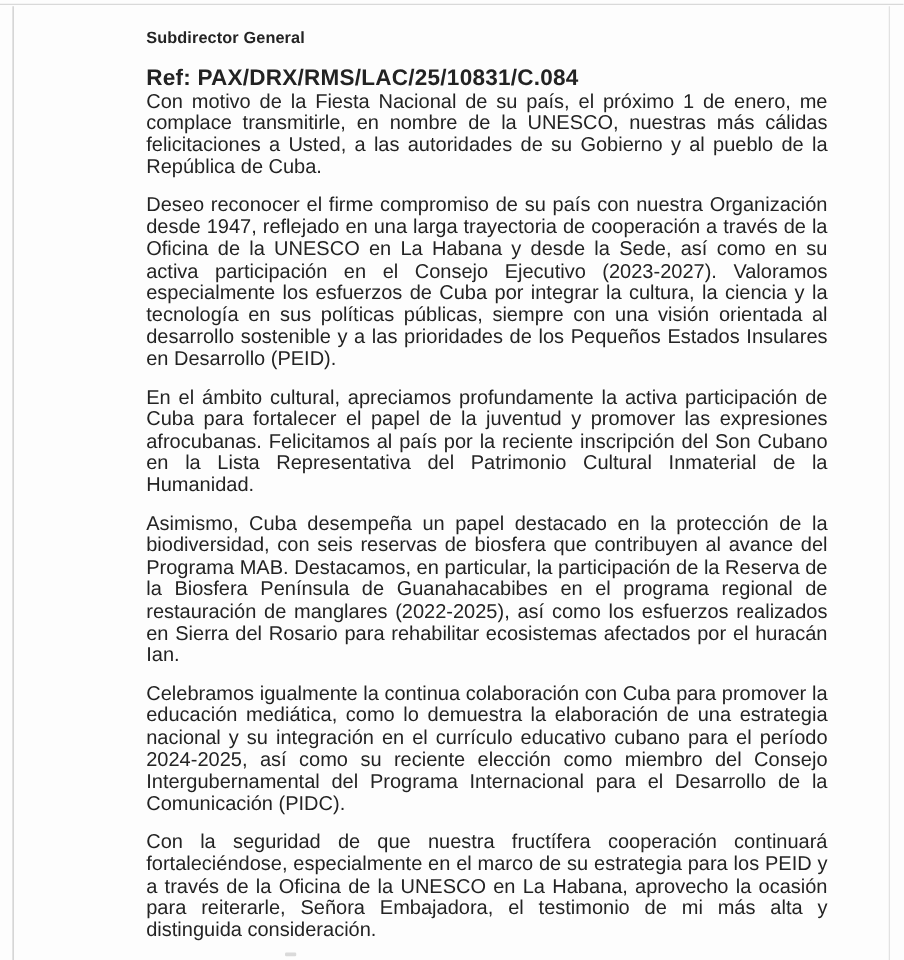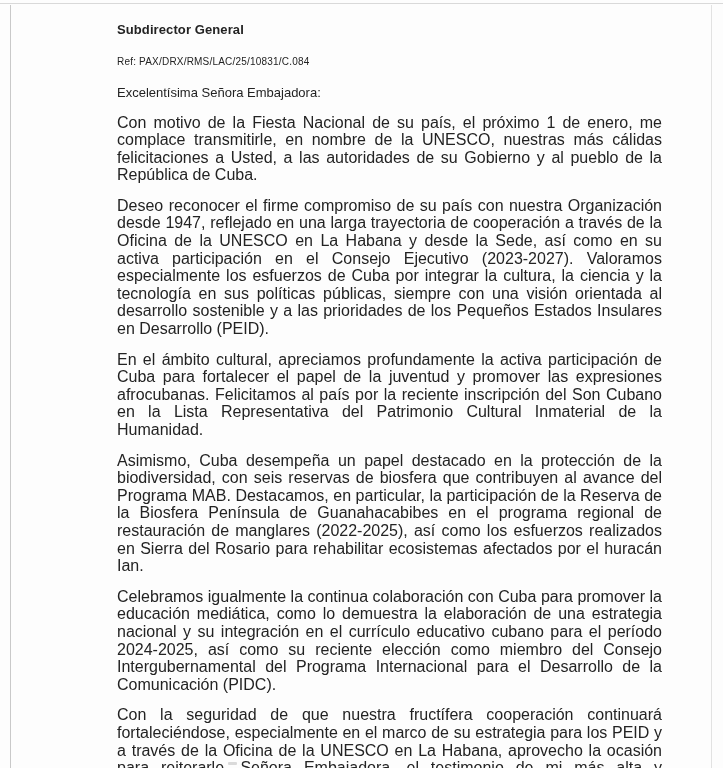--- a/index.html
+++ b/index.html
@@ -36,24 +36,25 @@
     color: #232323;
   }
   .sender-block {
     font-weight: bold;
     font-size: 13px;
     line-height: 16.5px;
     letter-spacing: 0.1px;
     margin-bottom: 16px;
   }
   .ref-line {
-    font-size: 10px;
+    font-size: 18px;
     line-height: 14px;
-    margin-bottom: 16px;
+    margin-bottom: 4px;
     letter-spacing: 0.2px;
+    font-weight: bold;
   }
   .salutation {
     font-size: 13px;
     line-height: 16px;
     margin-bottom: 13px;
   }
   .para {
     font-size: 16px;
     line-height: 17.6px;
     text-align: justify;
@@ -93,21 +94,20 @@
   <div class="frame-right"></div>
 
   <div class="letter-body">
 
     <div class="sender-block">
       <div>Subdirector General</div>
     </div>
 
     <div class="ref-line">Ref: PAX/DRX/RMS/LAC/25/10831/C.084</div>
 
-    <div class="salutation">Excelentísima Señora Embajadora:</div>
 
     <p class="para">Con motivo de la Fiesta Nacional de su país, el próximo 1 de enero, me complace transmitirle, en nombre de la UNESCO, nuestras más cálidas felicitaciones a Usted, a las autoridades de su Gobierno y al pueblo de la República de Cuba.</p>
     <p class="para">Deseo reconocer el firme compromiso de su país con nuestra Organización desde 1947, reflejado en una larga trayectoria de cooperación a través de la Oficina de la UNESCO en La Habana y desde la Sede, así como en su activa participación en el Consejo Ejecutivo (2023-2027). Valoramos especialmente los esfuerzos de Cuba por integrar la cultura, la ciencia y la tecnología en sus políticas públicas, siempre con una visión orientada al desarrollo sostenible y a las prioridades de los Pequeños Estados Insulares en Desarrollo (PEID).</p>
     <p class="para">En el ámbito cultural, apreciamos profundamente la activa participación de Cuba para fortalecer el papel de la juventud y promover las expresiones afrocubanas. Felicitamos al país por la reciente inscripción del Son Cubano en la Lista Representativa del Patrimonio Cultural Inmaterial de la Humanidad.</p>
     <p class="para">Asimismo, Cuba desempeña un papel destacado en la protección de la biodiversidad, con seis reservas de biosfera que contribuyen al avance del Programa MAB. Destacamos, en particular, la participación de la Reserva de la Biosfera Península de Guanahacabibes en el programa regional de restauración de manglares (2022-2025), así como los esfuerzos realizados en Sierra del Rosario para rehabilitar ecosistemas afectados por el huracán Ian.</p>
     <p class="para">Celebramos igualmente la continua colaboración con Cuba para promover la educación mediática, como lo demuestra la elaboración de una estrategia nacional y su integración en el currículo educativo cubano para el período 2024-2025, así como su reciente elección como miembro del Consejo Intergubernamental del Programa Internacional para el Desarrollo de la Comunicación (PIDC).</p>
     <p class="para">Con la seguridad de que nuestra fructífera cooperación continuará fortaleciéndose, especialmente en el marco de su estrategia para los PEID y a través de la Oficina de la UNESCO en La Habana, aprovecho la ocasión para reiterarle, Señora Embajadora, el testimonio de mi más alta y distinguida consideración.</p>
 
     <div class="signature-block">
       <span class="signer-name">Xing Qu</span>

